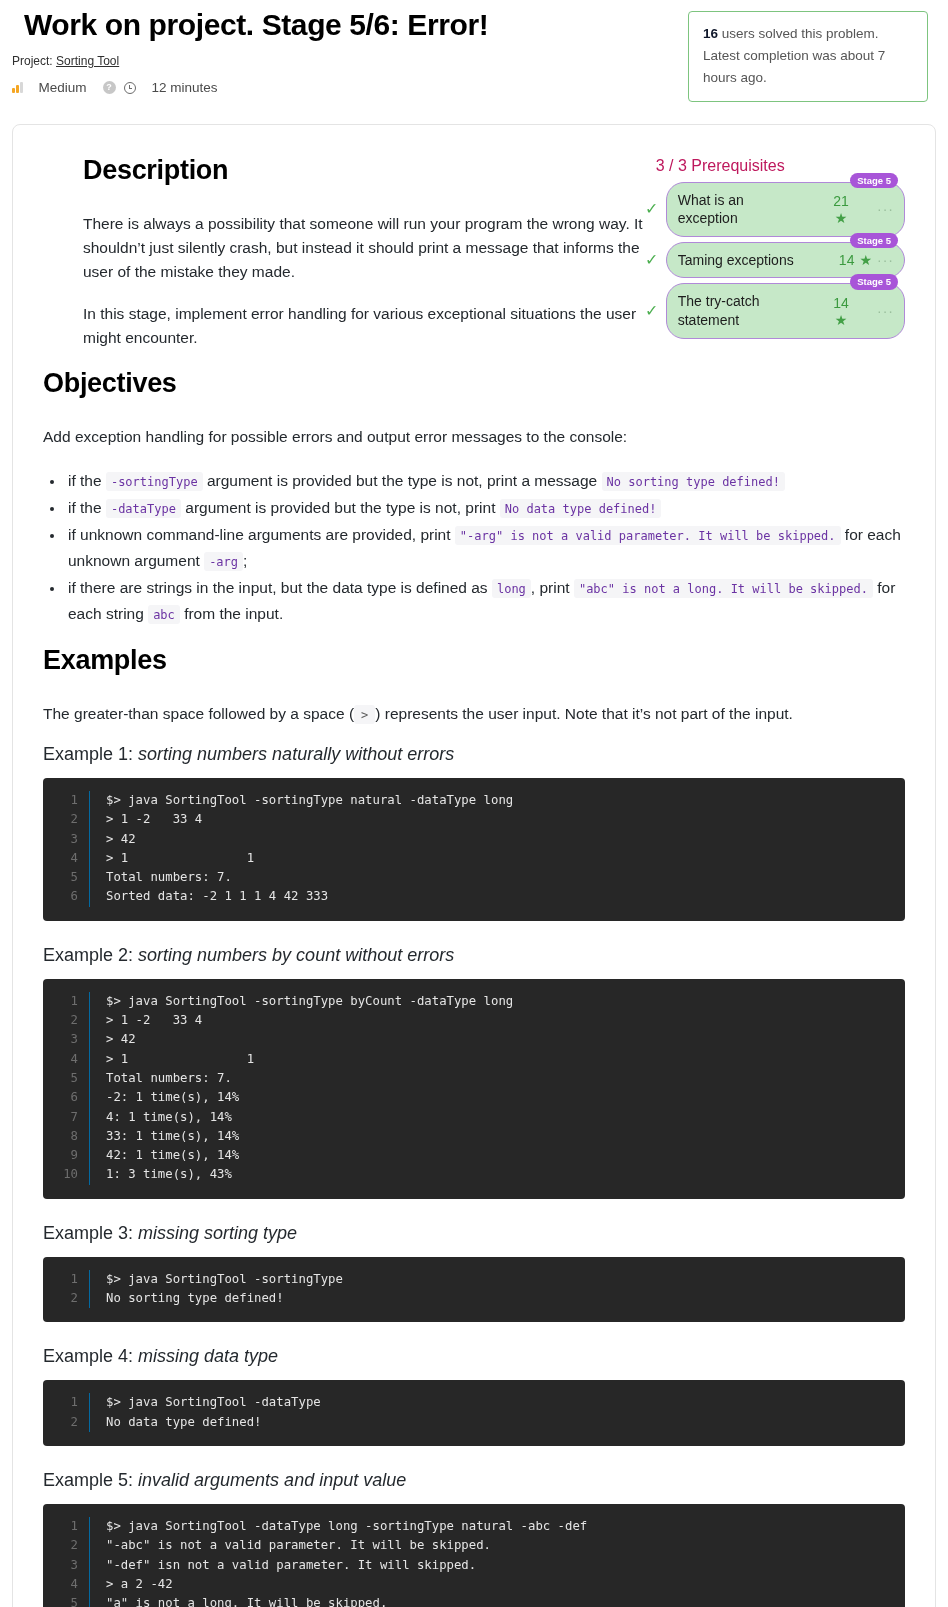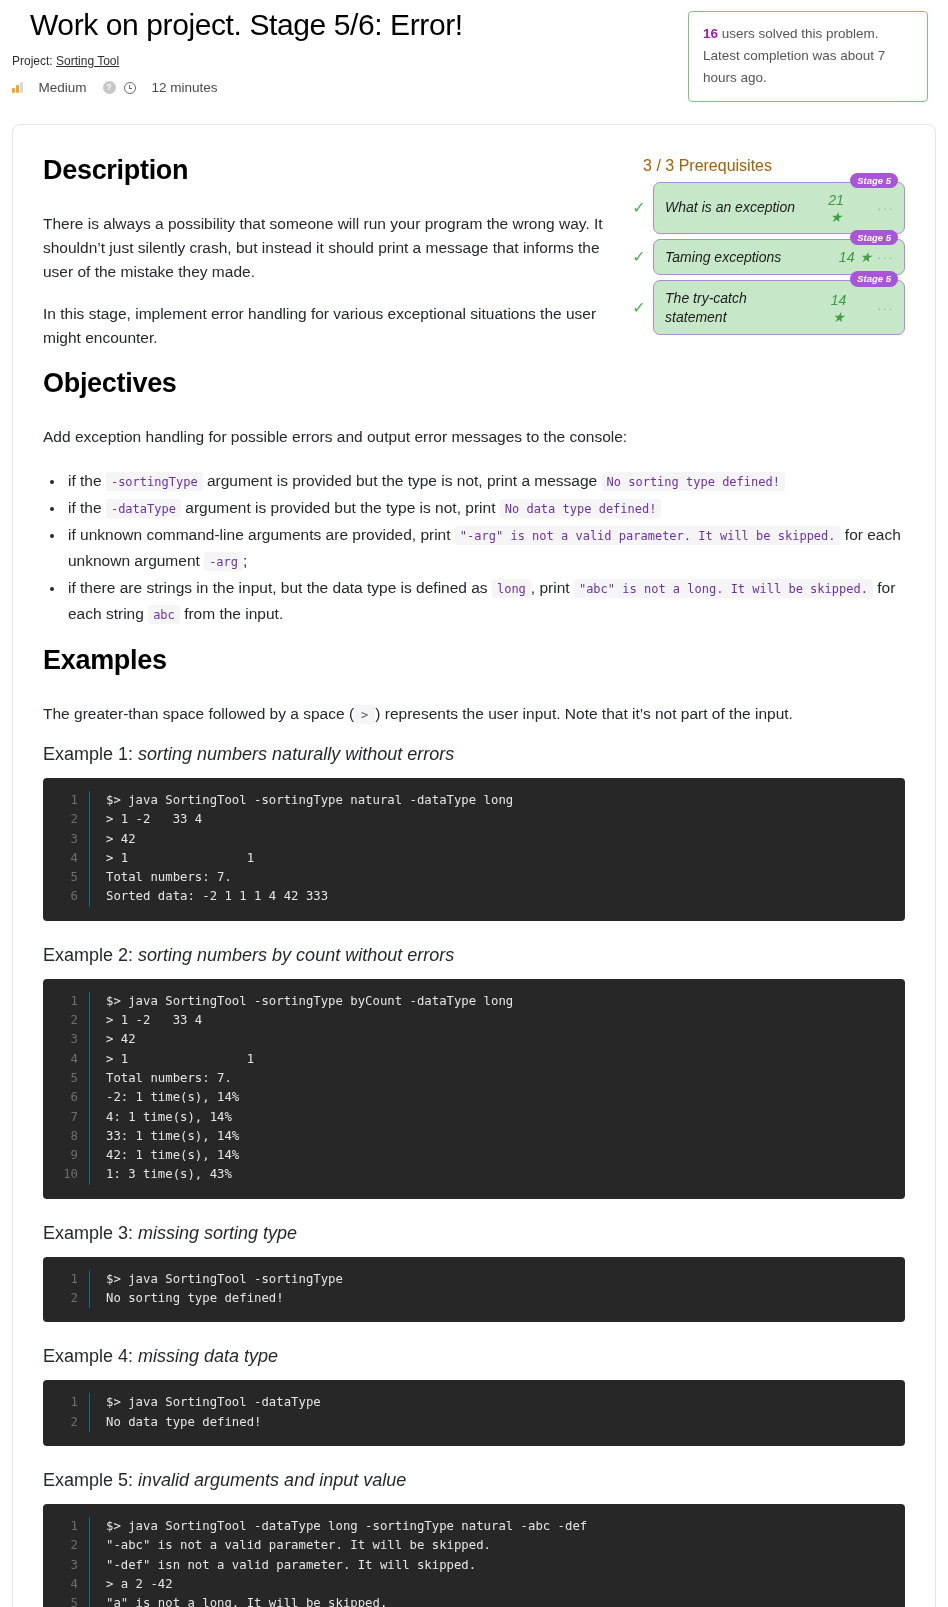--- a/index.html
+++ b/index.html
@@ -19,23 +19,23 @@
 
   .header {
     display: flex;
     justify-content: space-between;
     align-items: flex-start;
     padding: 6px 12px 0 12px;
   }
   .header-left { padding-top: 2px; }
   .task-title {
     font-size: 30px;
-    font-weight: 400;
+    font-weight: 700;
     letter-spacing: -0.4px;
-    margin: 0 0 13px 18px;
+    margin: 0 0 13px 12px;
     color: #000;
     line-height: 1.1;
   }
   .project-line {
     font-size: 12px;
     color: #2f2f2f;
     margin-bottom: 12px;
   }
   .project-link {
     color: #2f2f2f;
@@ -81,21 +81,21 @@
     border: 1px solid #7dc47f;
     border-radius: 4px;
     padding: 11px 14px 12px 14px;
     width: 240px;
     margin-right: 8px;
     margin-top: 5px;
     font-size: 13.5px;
     line-height: 1.62;
     color: #555;
   }
-  .solved-count { color: #a21caf; font-weight: 600; }
+  .solved-count { color: #0f172a; font-weight: 600; }
 
   
   .card {
     margin: 22px 12px 0 12px;
     border: 1px solid #e4e4e4;
     border-radius: 8px;
     background: #fff;
     padding: 28px 30px 40px 30px;
     min-height: 1450px;
   }
@@ -103,34 +103,34 @@
   .sect-head {
     font-size: 27px;
     font-weight: 700;
     letter-spacing: -0.3px;
     margin: 18px 0 26px 0;
     color: #000;
   }
   .sect-head.first { margin-top: 2px; }
 
   .desc-col { width: 600px; }
-  .top-row { display: flex; justify-content: space-between; align-items: flex-start; }
+  .top-row { display: flex; justify-content: space-between; align-items: flex-start; margin-left: 40px; }
 
   p.body {
     font-size: 15.5px;
     line-height: 1.56;
     color: #24292e;
     margin: 0 0 18px 0;
   }
   p.body.last { margin-bottom: 0; }
 
   
   .prereq-wrap { width: 278px; padding-top: 4px; }
   .prereq-title {
-    color: #a16207;
+    color: #be185d;
     font-size: 16px;
     margin-bottom: 7px;
     margin-left: 11px;
   }
   .prereq-row {
     display: flex;
     align-items: center;
     gap: 7px;
     margin-bottom: 5px;
     position: relative;
@@ -141,27 +141,26 @@
     line-height: 1;
     width: 14px;
     flex: 0 0 14px;
     text-align: center;
   }
   .prereq-card {
     position: relative;
     flex: 1;
     background: #c6e8c8;
     border: 1.2px solid #b089d8;
-    border-radius: 7px;
+    border-radius: 18px;
     padding: 8px 10px 8px 11px;
     display: flex;
     align-items: center;
     justify-content: space-between;
     cursor: pointer;
-    font-style: italic;
   }
   .prereq-card.two-line { min-height: 52px; }
   .prereq-name {
     font-size: 14px;
     color: #1d1d1d;
     line-height: 1.33;
     max-width: 135px;
   }
   .prereq-right {
     display: flex;

